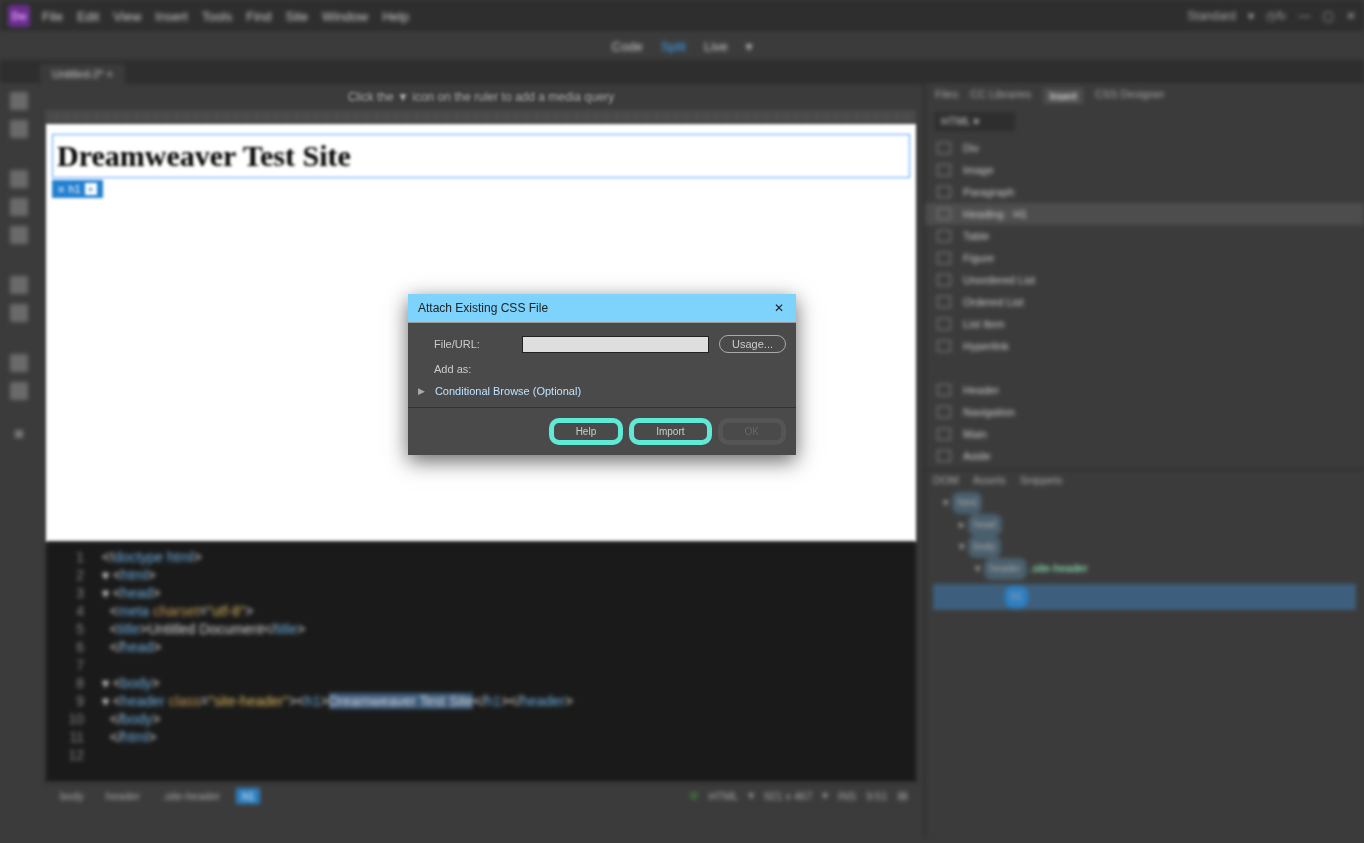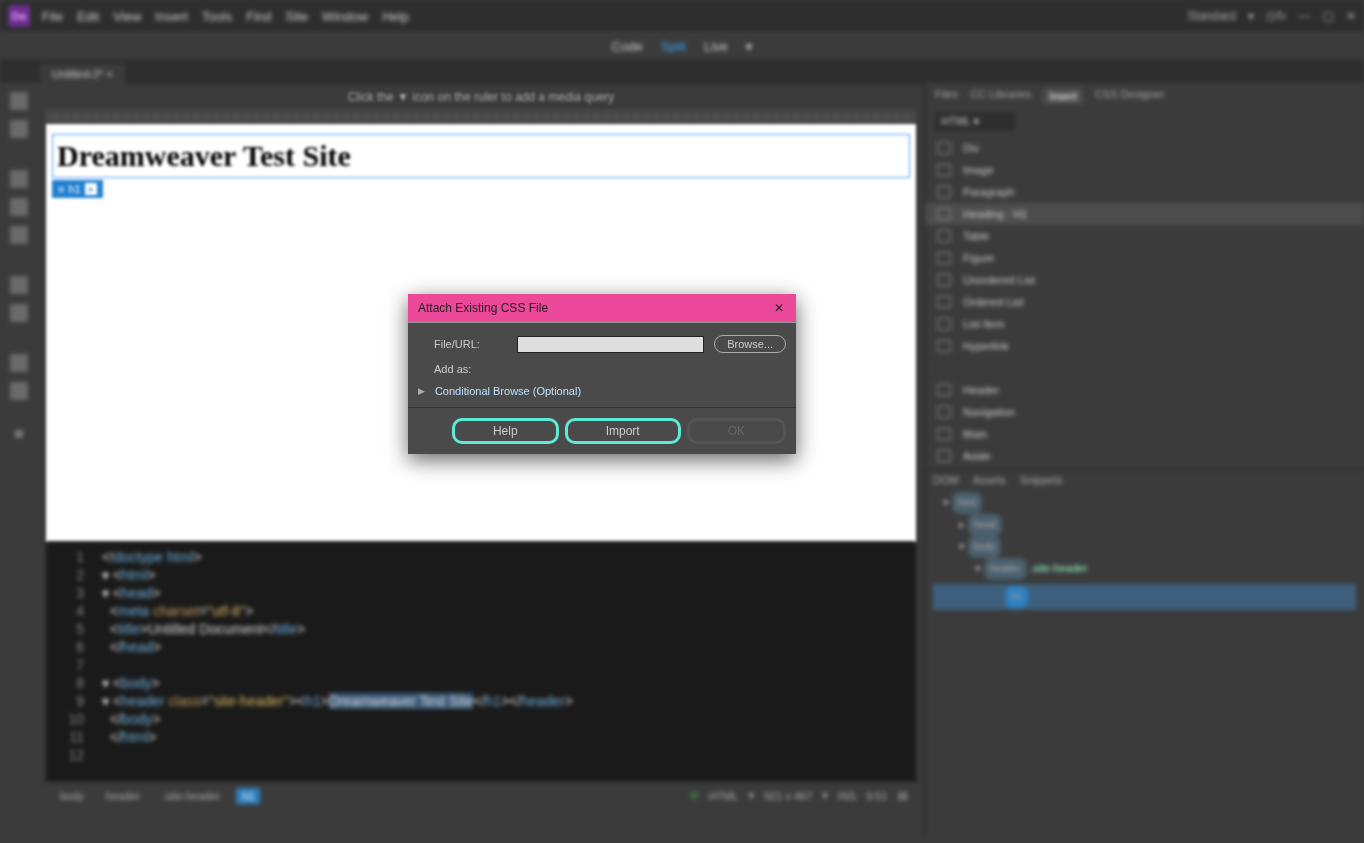--- a/index.html
+++ b/index.html
@@ -51,35 +51,35 @@
 
 .dom-sec { border-top: 1px solid #222; padding: 4px 8px; font-size: 11px; color: #aaa; }
 .dom-tabs { display: flex; gap: 14px; margin-bottom: 6px; }
 .dom-tree { padding-left: 10px; line-height: 20px; }
 .ntag { background: #4a5f6c; padding: 1px 6px; border-radius: 8px; font-size: 10px; display: inline-block; }
 .ntag.sel { background: #2d7fc1; }
 .sel-row { background: #3d5f7d; margin-top: 4px; padding: 2px 14px; }
 
 
 .modal { position: absolute; left: 408px; top: 294px; width: 388px; background: #4a4a4a; box-shadow: 0 6px 20px rgba(0,0,0,.6); }
-.modal-title { background: #ec4899; color: #222; padding: 7px 10px; font-size: 12px; display: flex; align-items: center; border-bottom: 1px solid #999; }
+.modal-title { background: #7dd3fc; color: #222; padding: 7px 10px; font-size: 12px; display: flex; align-items: center; border-bottom: 1px solid #999; }
 .modal-close { margin-left: auto; width: 14px; height: 14px; display: flex; align-items: center; justify-content: center; cursor: pointer; }
 .modal-body { padding: 12px 10px 10px 10px; color: #ccc; font-size: 11px; }
 .frow { display: flex; align-items: center; margin-bottom: 10px; }
 .flabel { width: 108px; padding-left: 16px; }
 .finput { width: 196px; height: 17px; background: #dedede; border: 1px solid #222; color: #111; padding: 0 4px; }
 .btn { background: transparent; border: 1px solid #aaa; color: #ccc; font-size: 11px; padding: 2px 12px; border-radius: 9px; margin-left: 10px; cursor: pointer; }
 .radio-col { display: flex; flex-direction: column; gap: 5px; margin-left: 86px; }
 .radio { display: flex; align-items: center; gap: 6px; }
 .rdot { width: 10px; height: 10px; border: 1px solid #bbb; border-radius: 50%; display: inline-block; }
 .rdot.on::after { content: ""; display: block; width: 6px; height: 6px; background: #ccc; border-radius: 50%; margin: 2px; }
 .cond { margin-top: 8px; display: flex; align-items: center; gap: 10px; color: #bfe2ff; cursor: pointer; }
 .chev { font-size: 9px; color: #aaa; }
 .modal-actions { border-top: 1px solid #333; padding: 10px; display: flex; justify-content: flex-end; gap: 6px; }
-.act-btn { background: transparent; border: 3px solid #5eead4; color: #ccc; font-size: 12px; padding: 3px 38px; border-radius: 10px; cursor: pointer; }
+.act-btn { background: transparent; border: 5px solid #5eead4; color: #ccc; font-size: 10px; padding: 3px 22px; border-radius: 10px; cursor: pointer; }
 .act-btn.disabled { color: #666; border-color: #555; cursor: default; }
 </style>
 </head>
 <body>
 
 <div class="titlebar">
   <div class="logo">Dw</div>
   <div class="menubar">
     <span>File</span>
     <span>Edit</span>
@@ -264,21 +264,21 @@
 
 <div class="modal">
   <div class="modal-title">
     <span>Attach Existing CSS File</span>
     <span class="modal-close">✕</span>
   </div>
   <div class="modal-body">
     <div class="frow">
       <span class="flabel">File/URL:</span>
       <input class="finput" value="" style="">
-      <button class="btn">Browse...</button>
+      <button class="btn">Usage...</button>
     </div>
     <div class="frow" style="align-items:flex-start">
       <span class="flabel">Add as:</span>
     </div>
     <div class="cond">
       <span class="chev">▶</span>
       <span>Conditional Browse (Optional)</span>
     </div>
   </div>
   <div class="modal-actions">

